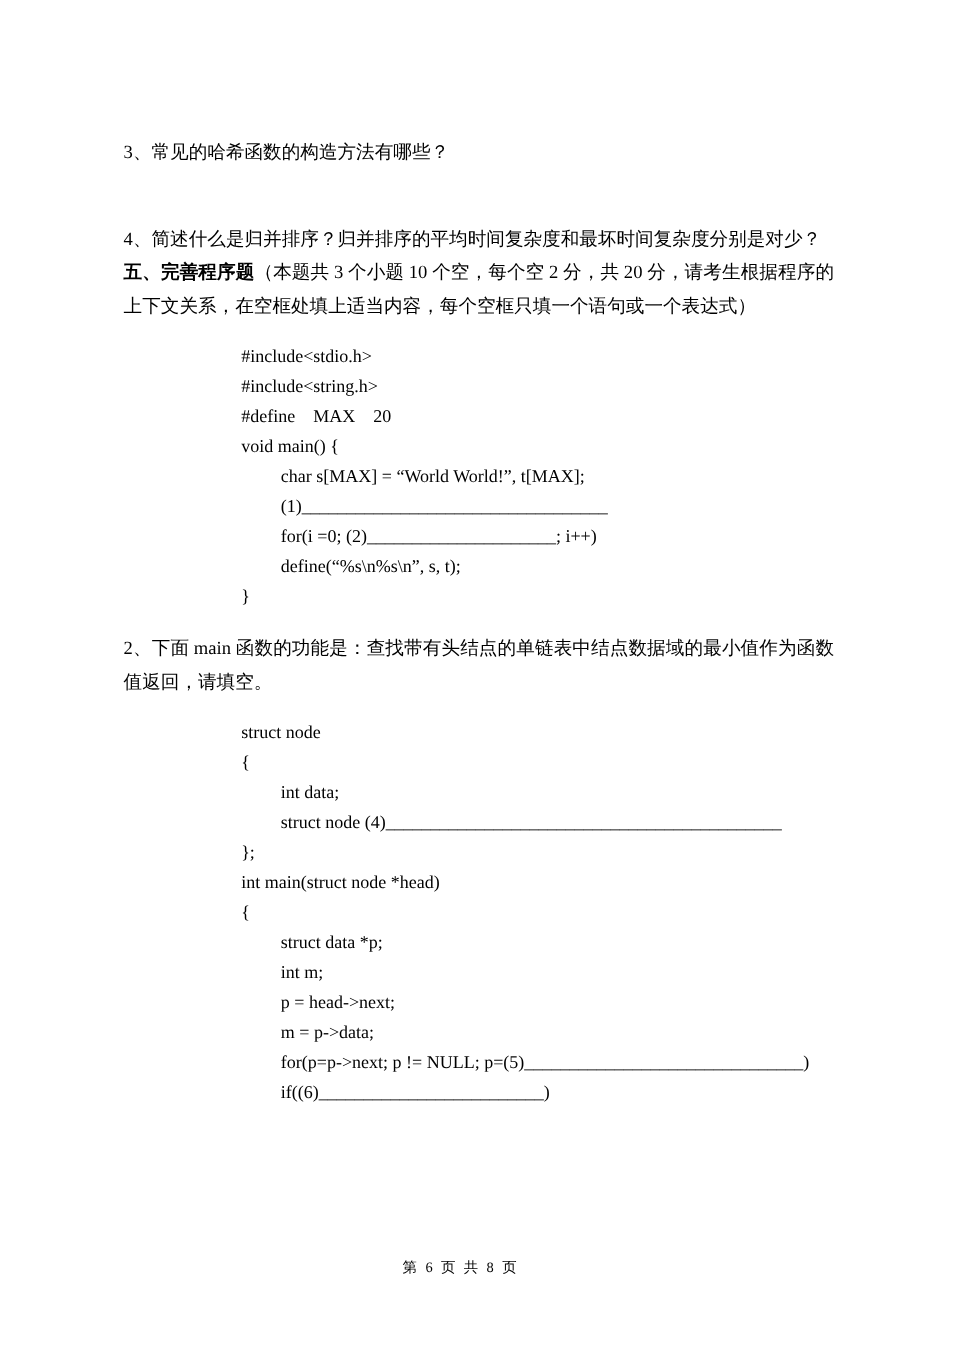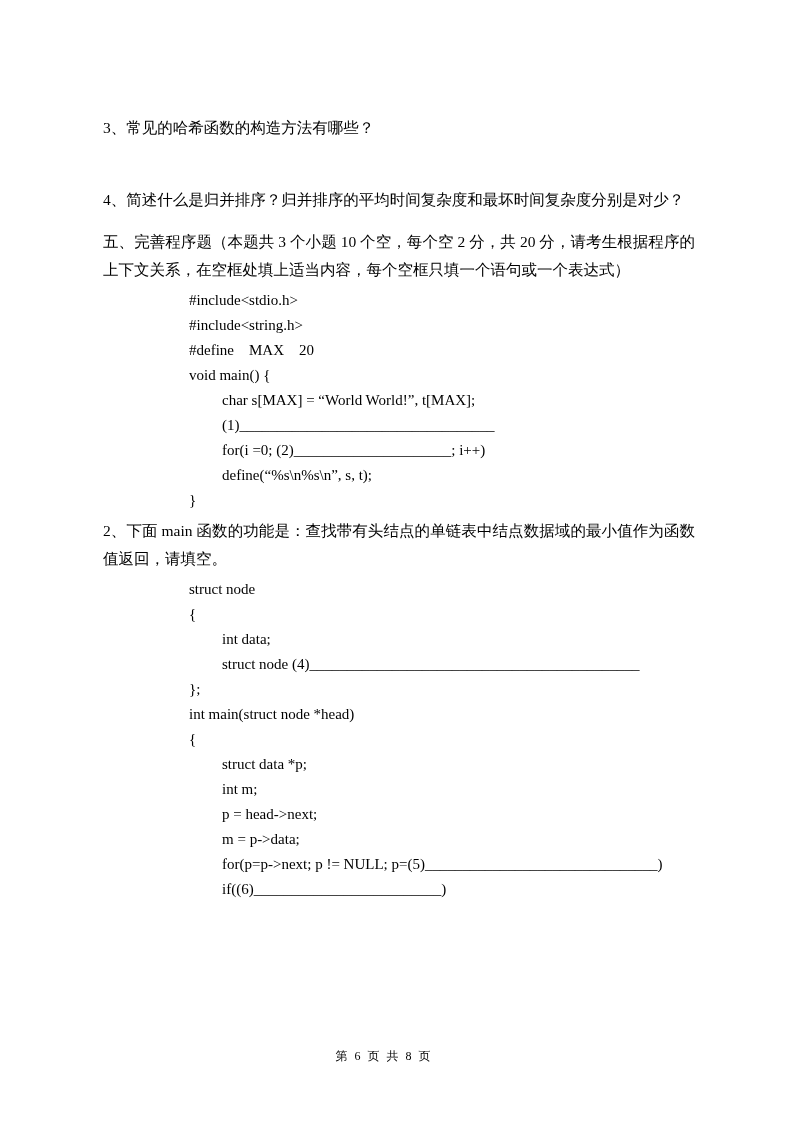--- a/index.html
+++ b/index.html
@@ -17,23 +17,23 @@
     left: 103px;
     top: 114px;
     width: 592px;
   }
   .para {
     font-size: 15.5px;
     line-height: 28px;
     text-align: justify;
   }
   .q3 { margin-bottom: 44px; }
-  .q4 { margin-bottom: 14px; }
-  .bold { font-weight: normal; }
-  .code-block { margin: 4px; }
+  .q4 { }
+  .bold { font-weight: bold; }
+  .code-block { margin: 16px; }
   .code-line {
     font-size: 15px;
     line-height: 25px;
     white-space: pre;
   }
   .ind1 { margin-left: 82px; }
   .ind2 { margin-left: 115px; }
   .footer {
     position: absolute;
     top: 1048px;

